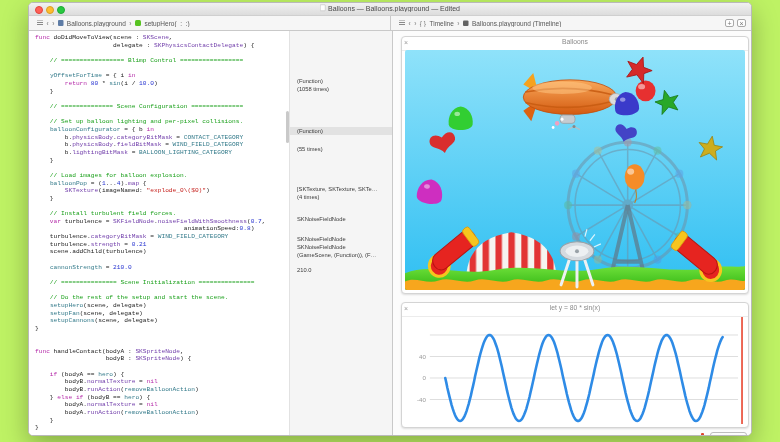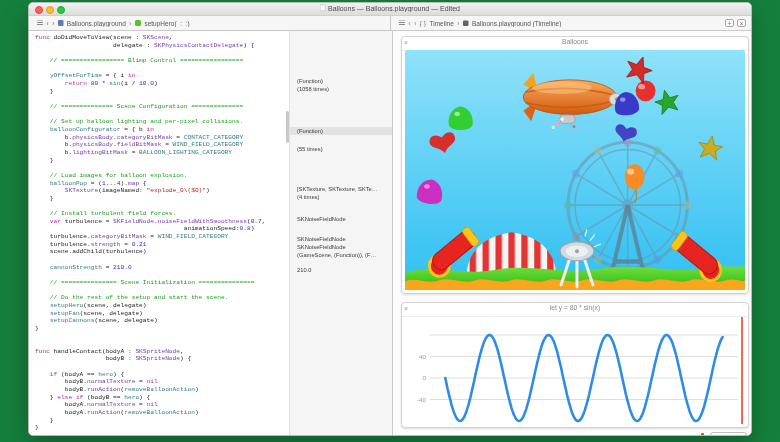--- a/index.html
+++ b/index.html
@@ -1,16 +1,16 @@
 <!DOCTYPE html>
 <html><head>
 <meta charset="utf-8">
 <style>
   html,body{margin:0;padding:0;background:#ffffff;font-family:"Liberation Sans","DejaVu Sans",sans-serif;}
-  .canvas{position:relative;width:780px;height:442px;background:#15803d;overflow:hidden;}
+  .canvas{position:relative;width:780px;height:442px;background:#bef264;overflow:hidden;}
   .window{position:absolute;left:28px;top:2px;width:724px;height:434px;background:#fff;
     border:1px solid #b9b9b9;border-radius:5px;box-shadow:0 10px 26px rgba(0,0,0,.28);overflow:hidden;box-sizing:border-box;}
   
   .titlebar{position:relative;height:12px;background:linear-gradient(#f1f1f1,#dcdcdc);border-bottom:1px solid #cfcfcf;}
   .traffic{position:absolute;left:6px;top:3px;display:flex;gap:3px;}
   .tl{width:6px;height:6px;border-radius:50%;display:inline-block;}
   .tl.red{background:#ff5f57;border:.5px solid #e0443e;}
   .tl.yellow{background:#febc2e;border:.5px solid #d89e24;}
   .tl.green{background:#28c840;border:.5px solid #1faa33;}
   .title-wrap{position:absolute;left:0;right:0;top:0;height:100%;overflow:hidden;}

